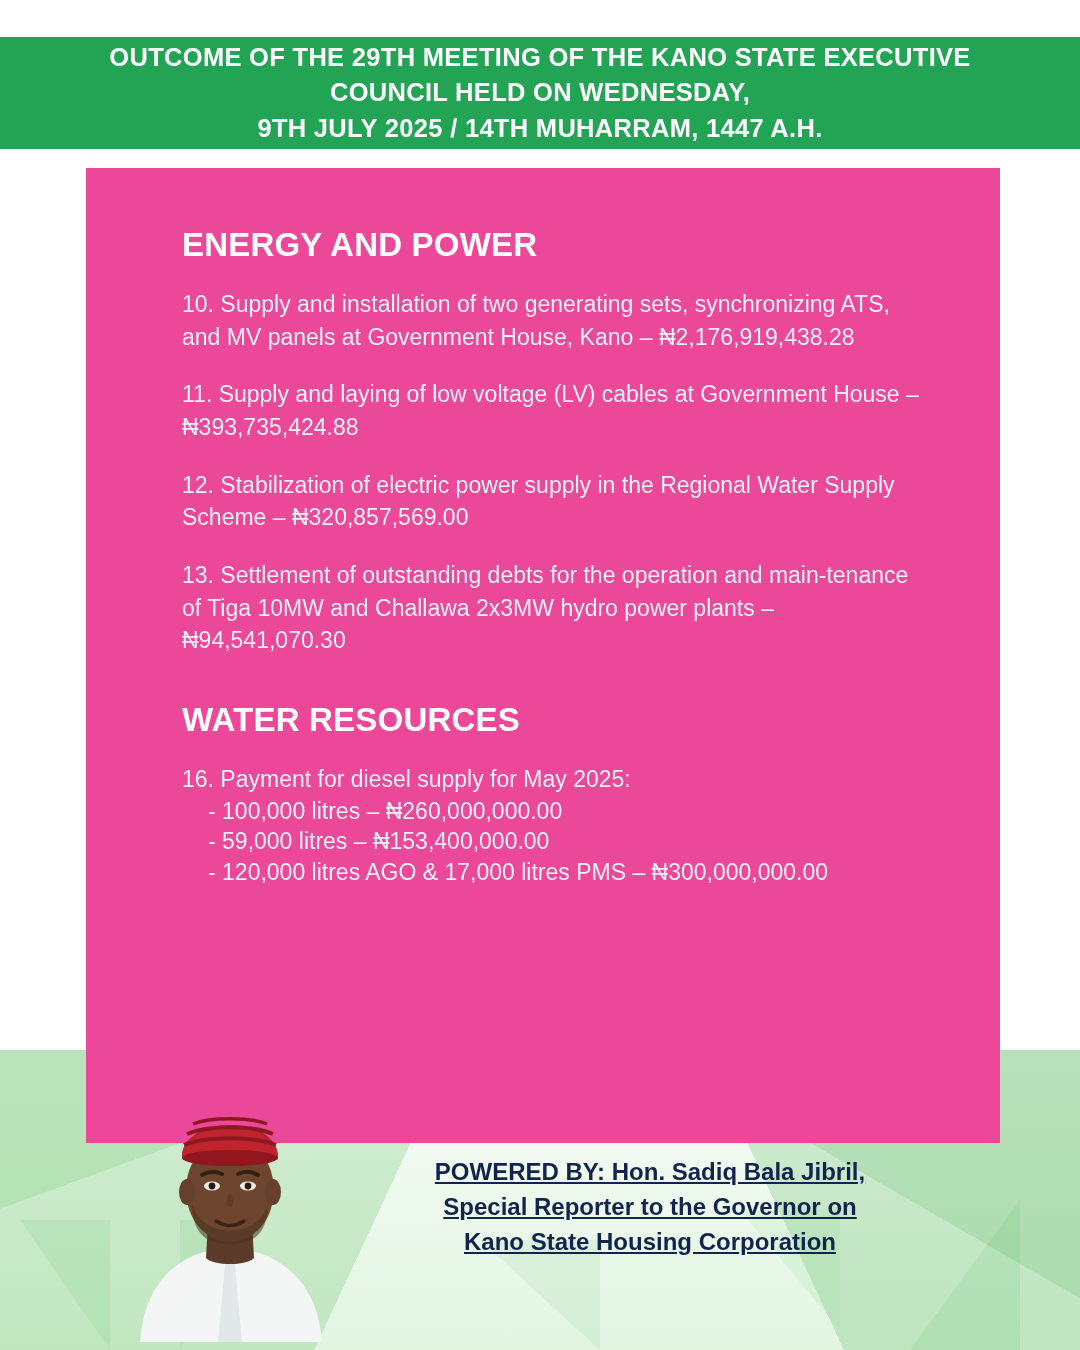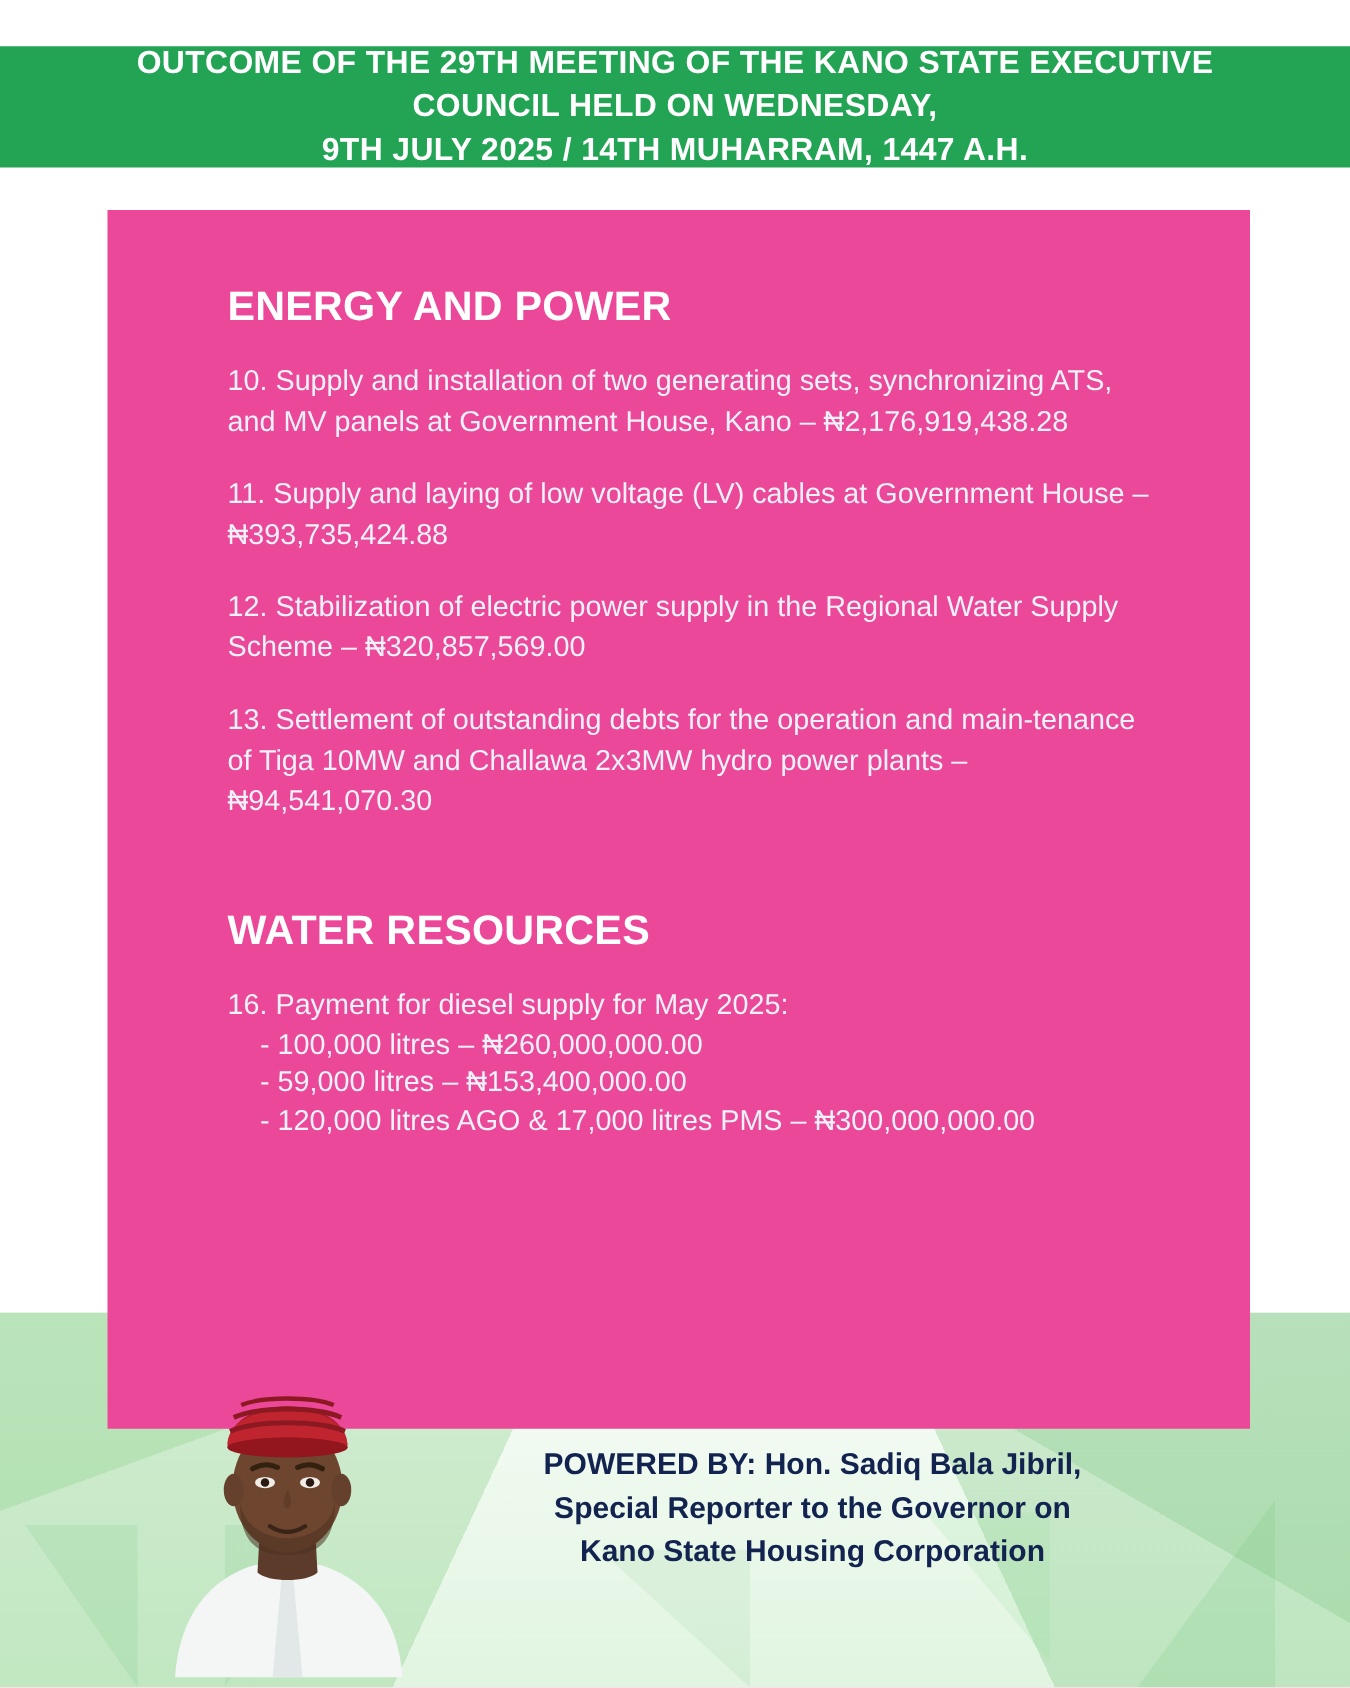--- a/index.html
+++ b/index.html
@@ -42,21 +42,21 @@
     width: 0; height: 0;
     border-style: solid;
     opacity: .45;
   }
 
   
   .header-bar {
     position: absolute;
     left: 0; top: 37px;
     width: 1080px;
-    height: 97px;
+    height: 112px;
     background: #23a455;
     display: flex;
     align-items: center;
     justify-content: center;
     z-index: 5;
   }
   .header-text {
     color: #ffffff;
     font-size: 25.5px;
     font-weight: bold;
@@ -81,21 +81,21 @@
     padding: 58px 72px 0 96px;
   }
 
   h2.section-title {
     color: #ffffff;
     font-size: 33px;
     font-weight: bold;
     letter-spacing: .2px;
     margin-bottom: 24px;
   }
-  h2.section-title.second { margin-top: 68px; }
+  h2.section-title.second { margin-top: 44px; }
 
   .item {
     color: #eef2f8;
     font-size: 23px;
     line-height: 1.42;
     margin-bottom: 25px;
     font-weight: 400;
   }
   .item:last-child { margin-bottom: 0; }
   .sub {
@@ -118,21 +118,21 @@
     position: absolute;
     left: 340px; top: 1155px;
     width: 620px;
     text-align: center;
     z-index: 7;
     color: #11234e;
     font-size: 24px;
     font-weight: bold;
     line-height: 1.45;
   }
-  .powered .line { display: block; }
+  .powered .line { display: block; text-decoration: underline; }
 </style>
 </head>
 <body>
 
 <div class="poster">
 
   <div class="bg-texture">
     <span class="tri" style="left:20px; bottom:0; border-width:0 90px 130px 0; border-color:transparent rgba(110,200,120,.35) transparent transparent;"></span>
     <span class="tri" style="left:180px; bottom:0; border-width:130px 80px 0 0; border-color:rgba(60,165,80,.22) transparent transparent transparent;"></span>
     <span class="tri" style="right:60px; bottom:0; border-width:0 0 150px 110px; border-color:transparent transparent rgba(90,190,105,.30) transparent;"></span>

